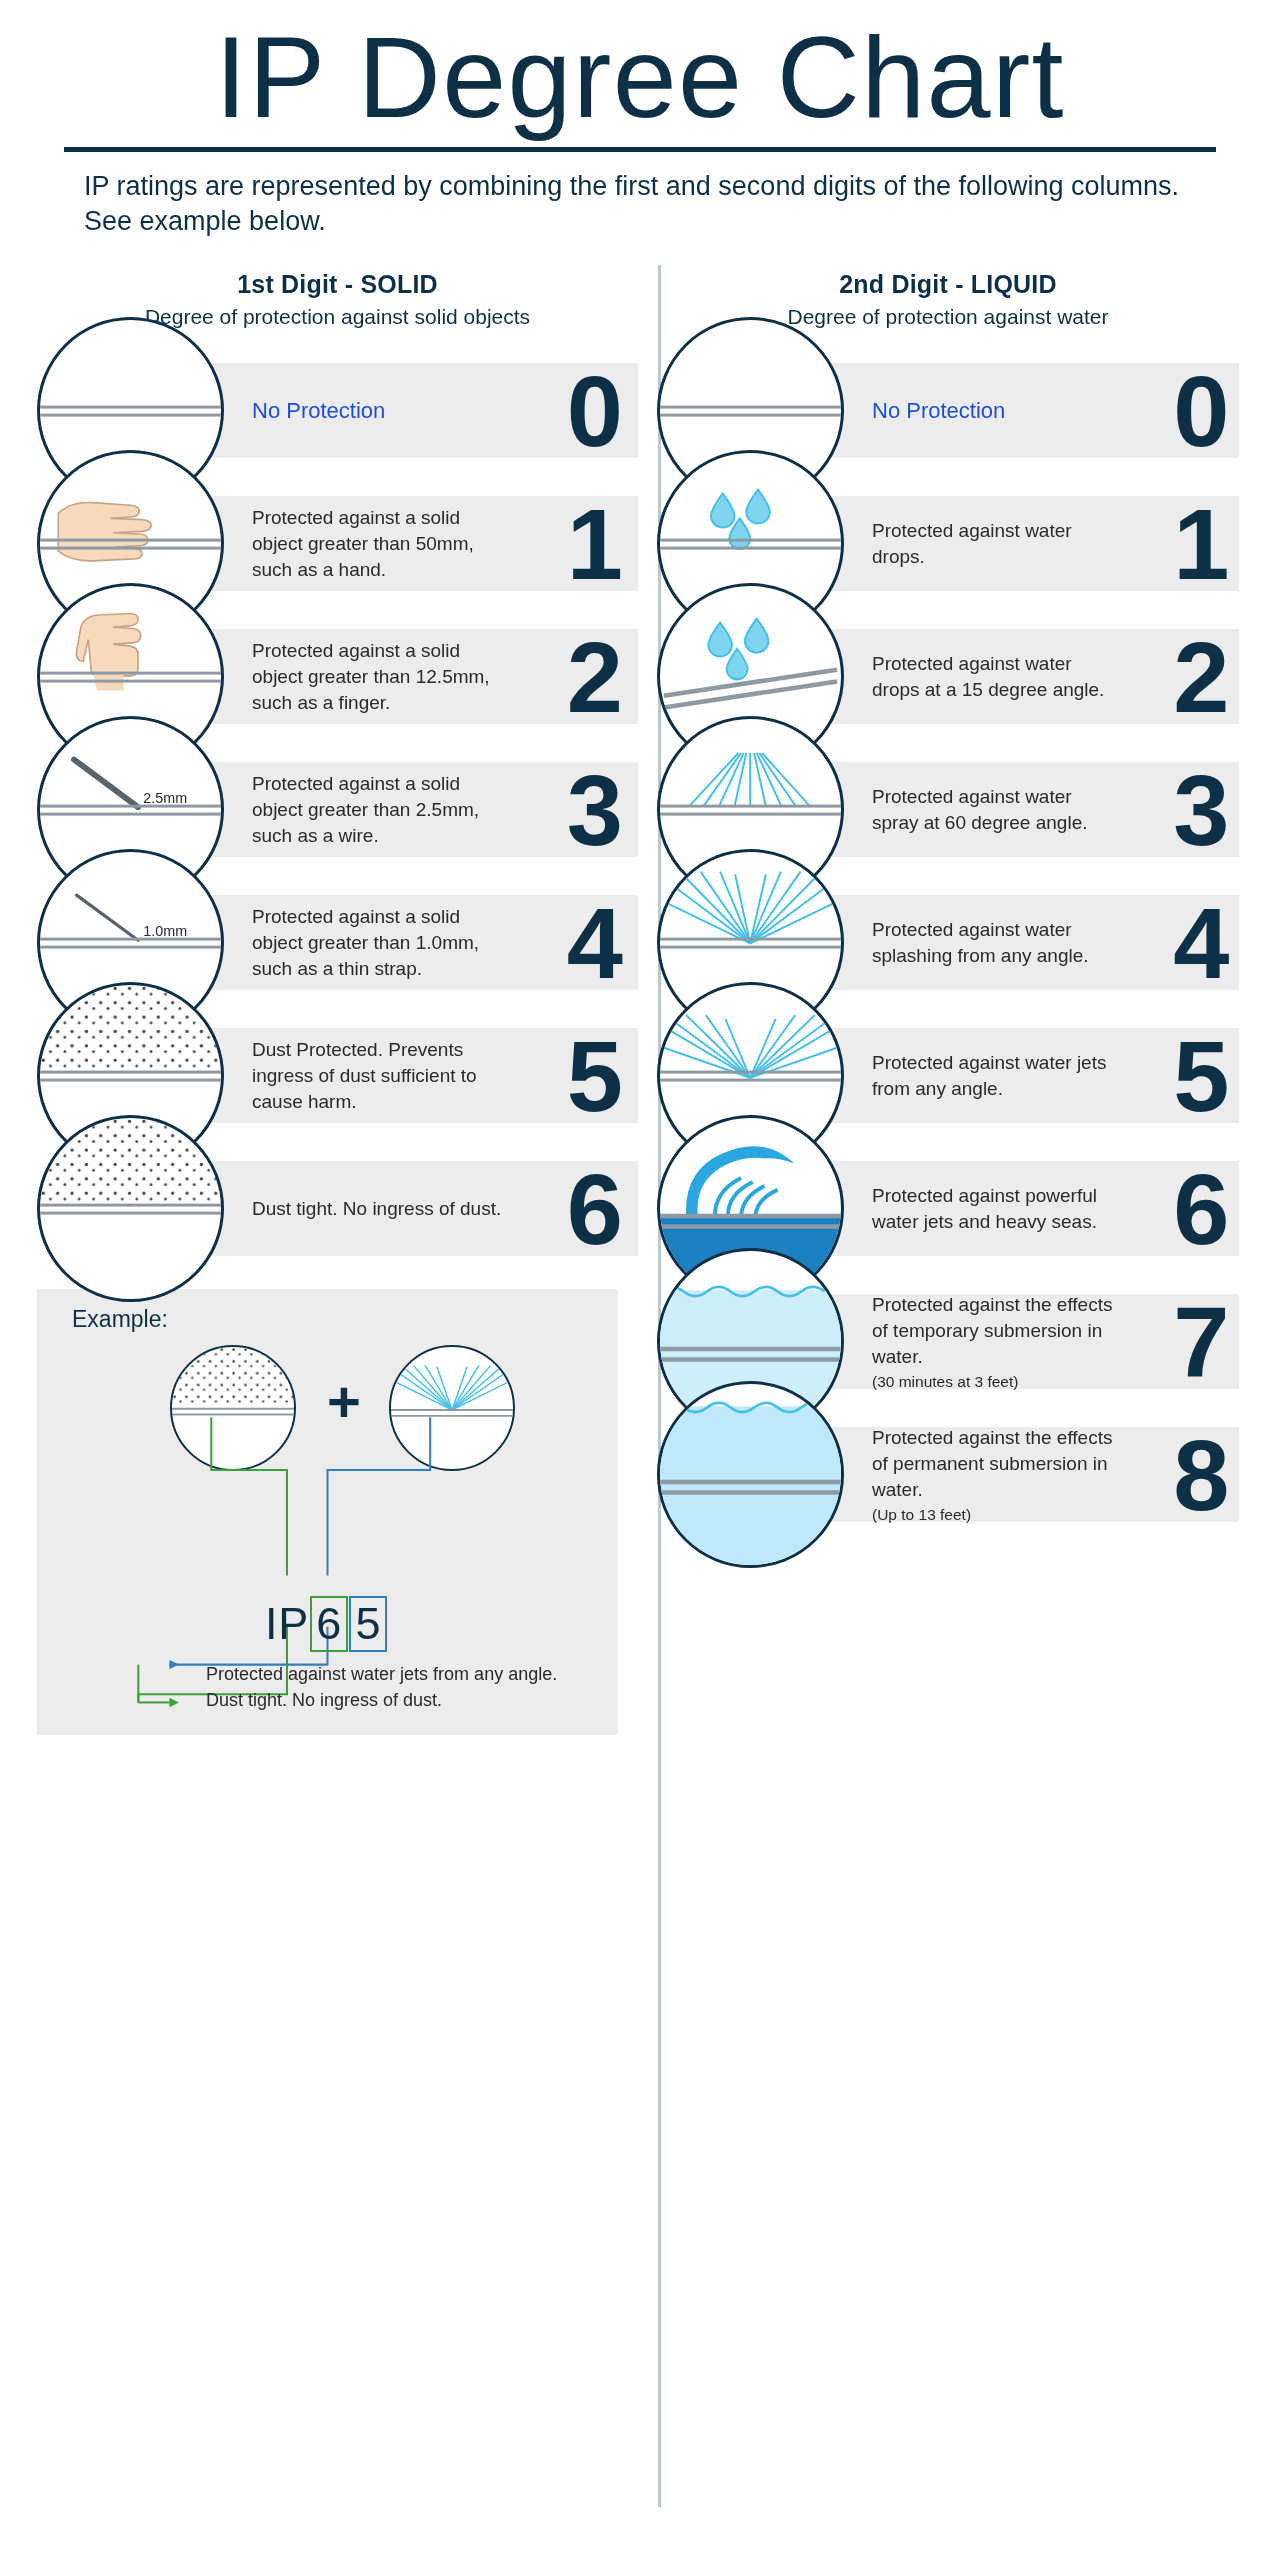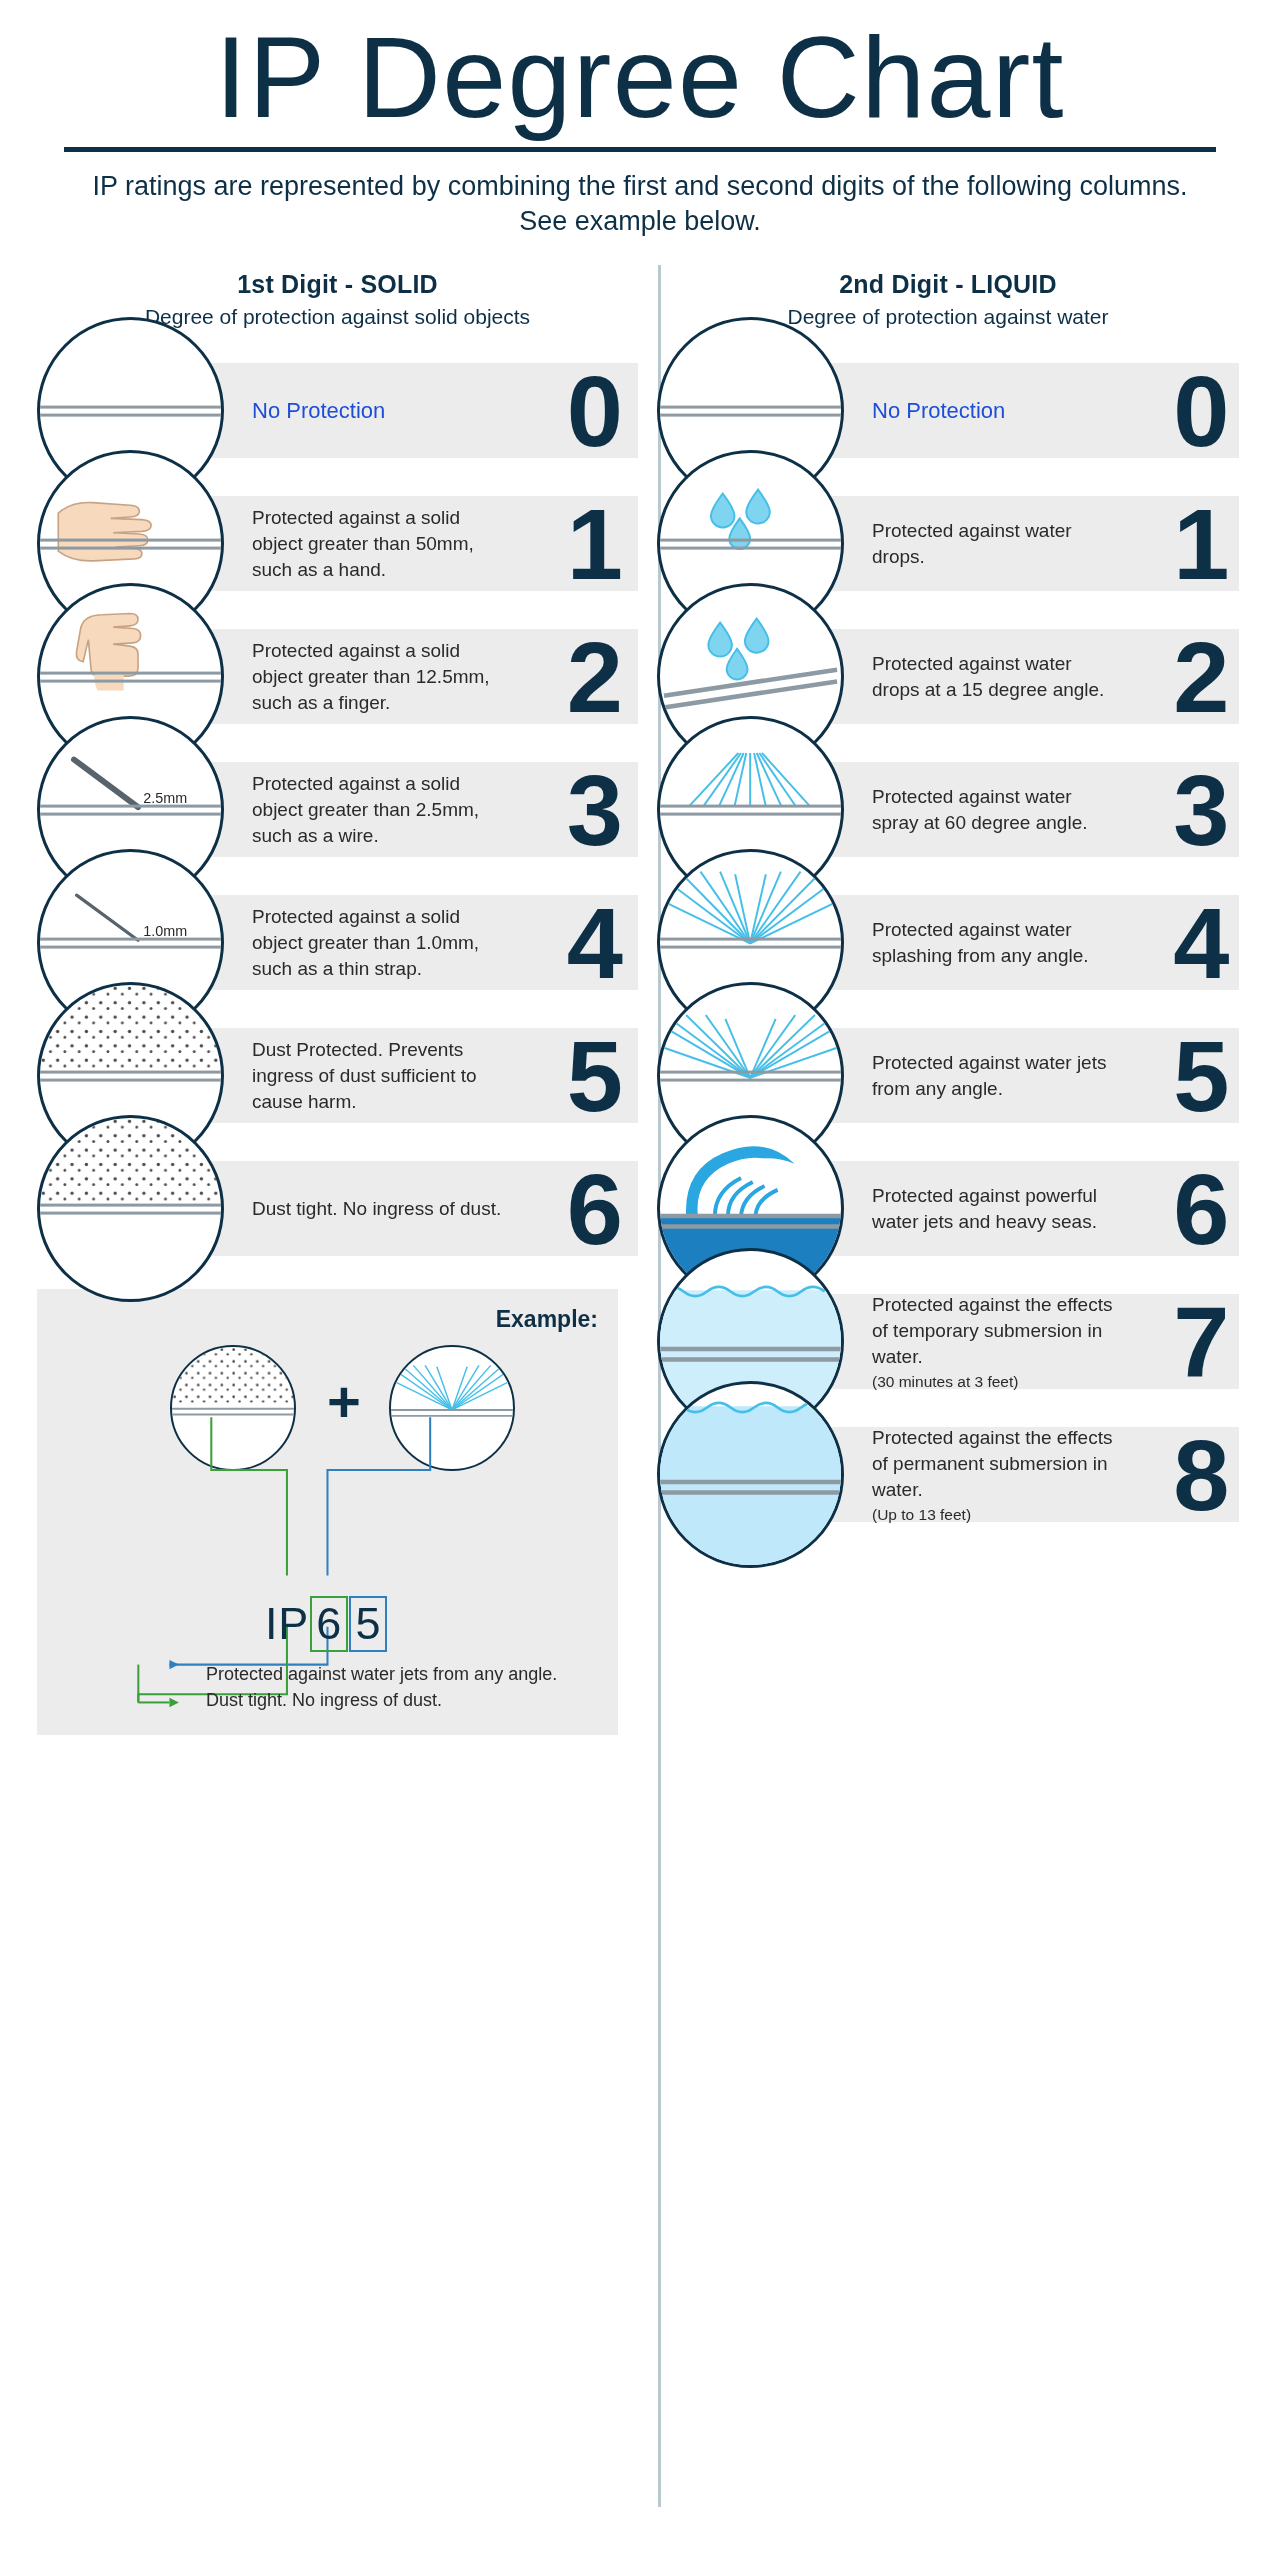--- a/index.html
+++ b/index.html
@@ -23,21 +23,20 @@
     letter-spacing:1.4px;
     color:#0d3047;
     padding-top:20px;
     font-family:"Liberation Sans", sans-serif;
   }
   .title-rule {
     height:4.7px; background:#0d3047;
     margin:12px 27px 0 27px;
   }
   .subtitle {
-    text-align:center;
     font-size:27px;
     line-height:1.28;
     color:#0d3047;
     margin:17.6px 47px 0 47px;
     font-weight:400;
   }
 
   
   .columns { display:flex; margin-top:32px; position:relative; }
   .col { width:601px; }
@@ -138,23 +137,22 @@
   
   .example {
     margin-top:13.5px;
     background:#ececec;
     width:581px;
     height:446px;
     position:relative;
     padding:17.6px 20px;
   }
   .example-title {
-    font-size:23px; color:#0d3047; font-weight:700;
+    font-size:23px; color:#0d3047; font-weight:400;
     margin-left:15px;
-    text-align:right;
   }
   .ex-circles {
     position:relative;
     margin-top:12px;
     height:135px;
   }
   .ex-circle {
     position:absolute;
     width:126px; height:126px;
     border-radius:50%;

